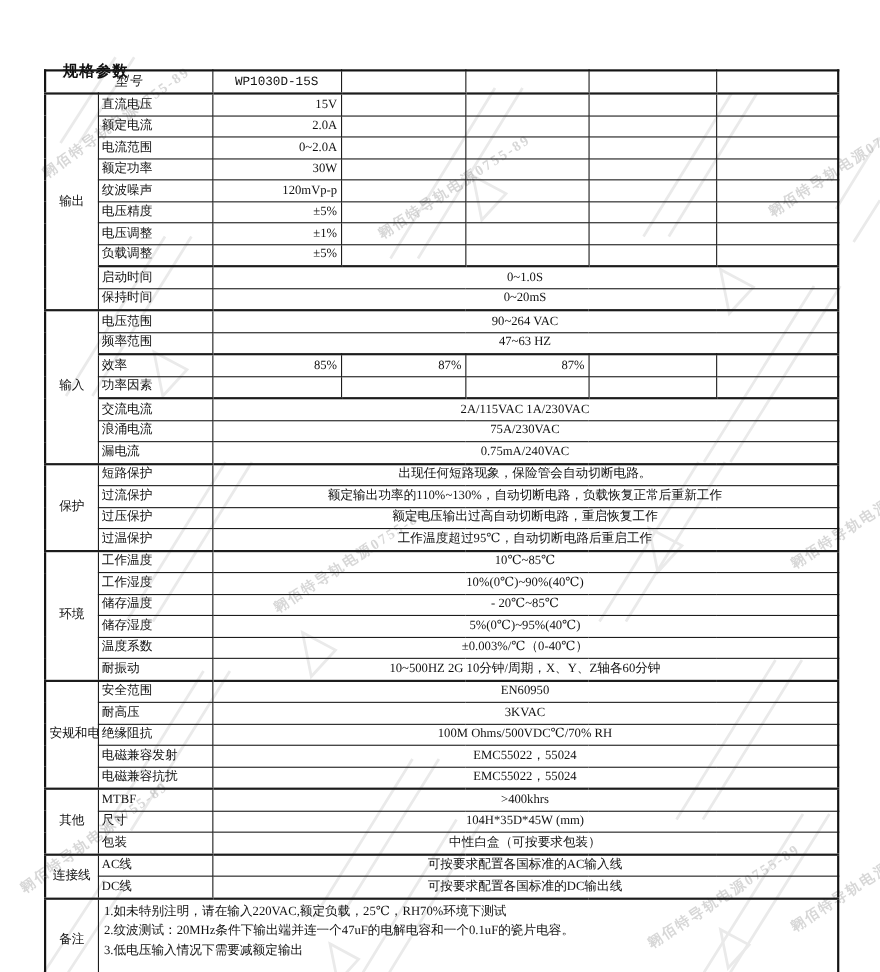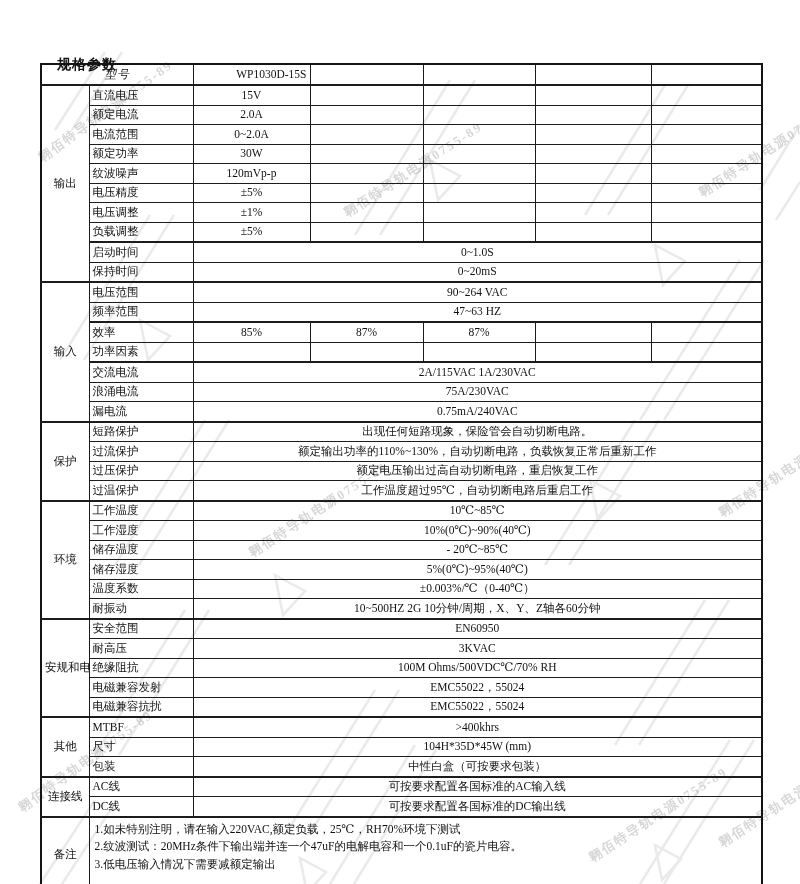--- a/index.html
+++ b/index.html
@@ -23,29 +23,29 @@
     width:722px;border-collapse:collapse;table-layout:fixed;
     border:2px solid #141414;background:transparent;
   }
   .spec th,.spec td{
     border:1px solid #1c1c1c;padding:0 3px;height:18.5px;
     font-size:11.5px;font-weight:normal;line-height:13px;
     overflow:hidden;white-space:nowrap;vertical-align:middle;background:transparent;
   }
   .spec thead th,.spec thead td{border-bottom-width:2px;height:19px;}
   .model-label{font-size:13px;font-weight:bold;text-align:center;letter-spacing:1px;font-style:italic;}
-  .model-value{font-size:13px;font-weight:bold;text-align:right;font-family:Liberation Serif, serif;}
+  .model-value{font-size:13px;font-weight:bold;text-align:center;font-family:Liberation Mono, monospace;}
   .group{
     font-weight:bold;font-size:12.5px;text-align:center;
     white-space:normal;line-height:15px;padding:0 8px;
   }
   .group,.lbl{border-bottom-width:1px;}
   th.group{border-bottom-width:2px;}
   .lbl{text-align:left;}
-  .val-l{text-align:center;}
+  .val-l{text-align:right;}
   .val-c{text-align:center;white-space:pre;}
   tr.group-end td{border-bottom-width:2px;}
   tr.notes-row td,tr.notes-row th{height:68px;}
   td.notes{
     white-space:normal;text-align:left;vertical-align:top;
     padding:3px 5px;line-height:17.5px;
   }
 </style>
 </head>
 <body>

